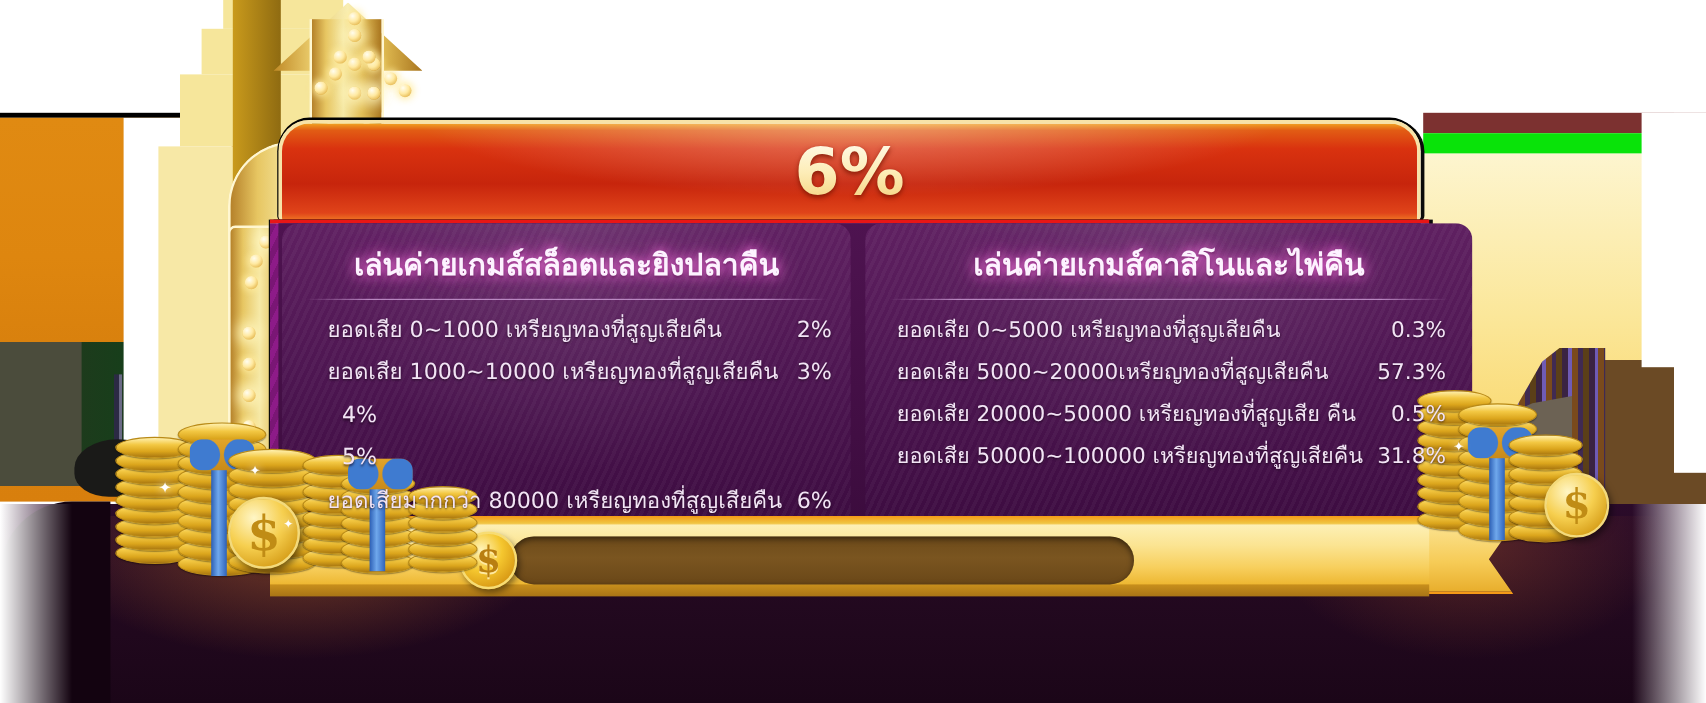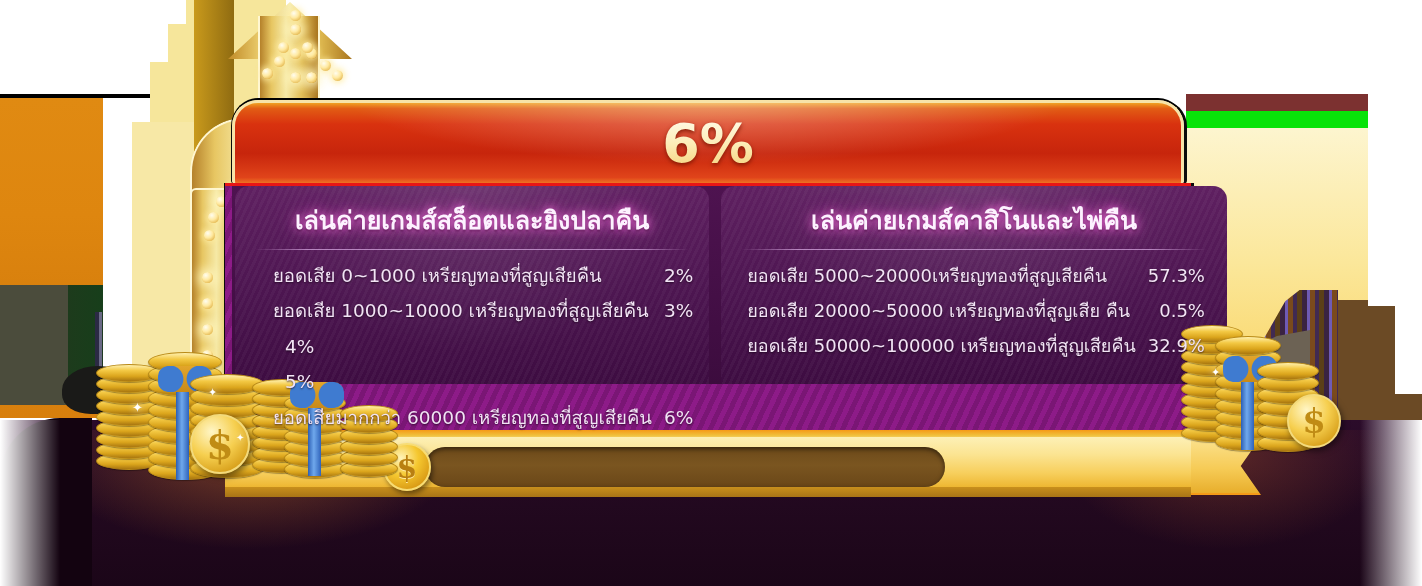--- a/index.html
+++ b/index.html
@@ -154,21 +154,21 @@
 
   
   .body-frame {
     position:absolute; left:225px; top:183px; width:966px; height:249px;
     background:
       repeating-linear-gradient(115deg, #7a1675 0 5px, #8d1b88 5px 10px);
     border-top:3px solid #e81616;
     box-shadow: 3px 0 0 #0b0b0b, -1px 0 0 #0b0b0b;
   }
   .body-inner {
-    position:absolute; left:232px; top:186px; width:952px; height:198px;
+    position:absolute; left:232px; top:186px; width:952px; height:246px;
     background:linear-gradient(180deg,#4e1350 0%,#3c0c3e 100%);
     display:flex; padding:0 3px; gap:12px;
   }
   .panel {
     flex:1; margin:0; padding:14px 16px 10px;
     background:
       radial-gradient(ellipse at 50% 0%, rgba(255,255,255,.10), rgba(255,255,255,0) 60%),
       linear-gradient(180deg,#5f2061 0%,#4c1550 55%,#3d0c41 100%);
     border-radius:14px 14px 0 0;
     position:relative;
@@ -387,41 +387,45 @@
             <span class="lbl">ยอดเสีย 1000~10000 เหรียญทองที่สูญเสียคืน</span>
             <span class="pct">3%</span>
           </div>
           <div class="row">
             <span class="pct">4%</span>
           </div>
           <div class="row">
             <span class="pct">5%</span>
           </div>
           <div class="row">
-            <span class="lbl">ยอดเสียมากกว่า 60000 เหรียญทองที่สูญเสียคืน</span>
+            <span class="lbl">ยอดเสียมากกว่า 80000 เหรียญทองที่สูญเสียคืน</span>
             <span class="pct">6%</span>
           </div>
         </div>
     </div>
 
     <div class="panel right">
       <div class="panel-head">เล่นค่ายเกมส์คาสิโนและไพ่คืน</div>
       <div class="panel-rule"></div>
       <div class="rows" id="right-rows">
           <div class="row">
+            <span class="lbl">ยอดเสีย 0~5000 เหรียญทองที่สูญเสียคืน</span>
+            <span class="pct">0.3%</span>
+          </div>
+          <div class="row">
             <span class="lbl">ยอดเสีย 5000~20000เหรียญทองที่สูญเสียคืน</span>
             <span class="pct">57.3%</span>
           </div>
           <div class="row">
             <span class="lbl">ยอดเสีย 20000~50000 เหรียญทองที่สูญเสีย คืน</span>
             <span class="pct">0.5%</span>
           </div>
           <div class="row">
             <span class="lbl">ยอดเสีย 50000~100000 เหรียญทองที่สูญเสียคืน</span>
-            <span class="pct">32.9%</span>
+            <span class="pct">31.8%</span>
           </div>
         </div>
     </div>
 
   </div>
 
   <div class="goldbar-wrap">
     <div class="goldbar-top-edge"></div>
     <div class="goldbar-tail"></div>
     <div class="goldbar"></div>

